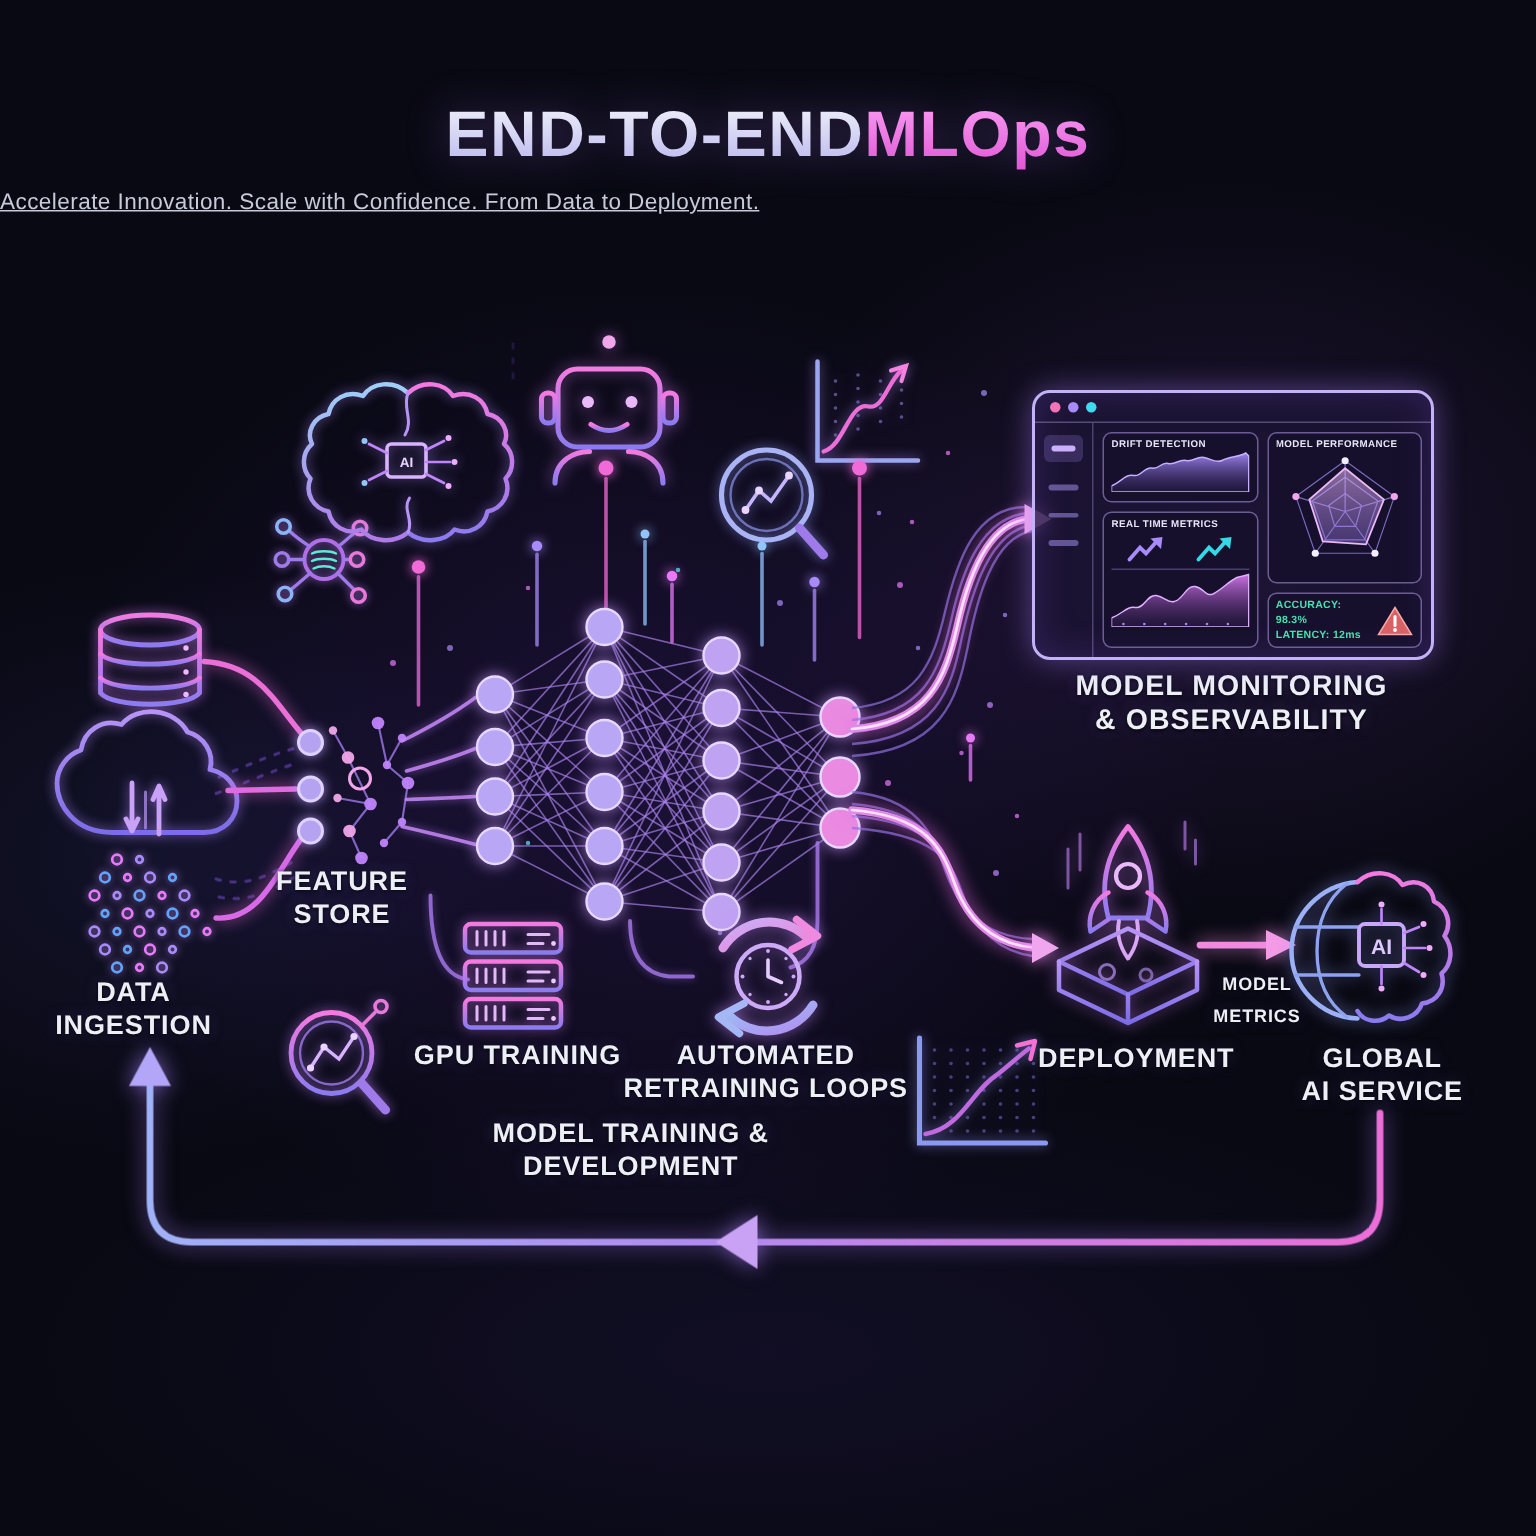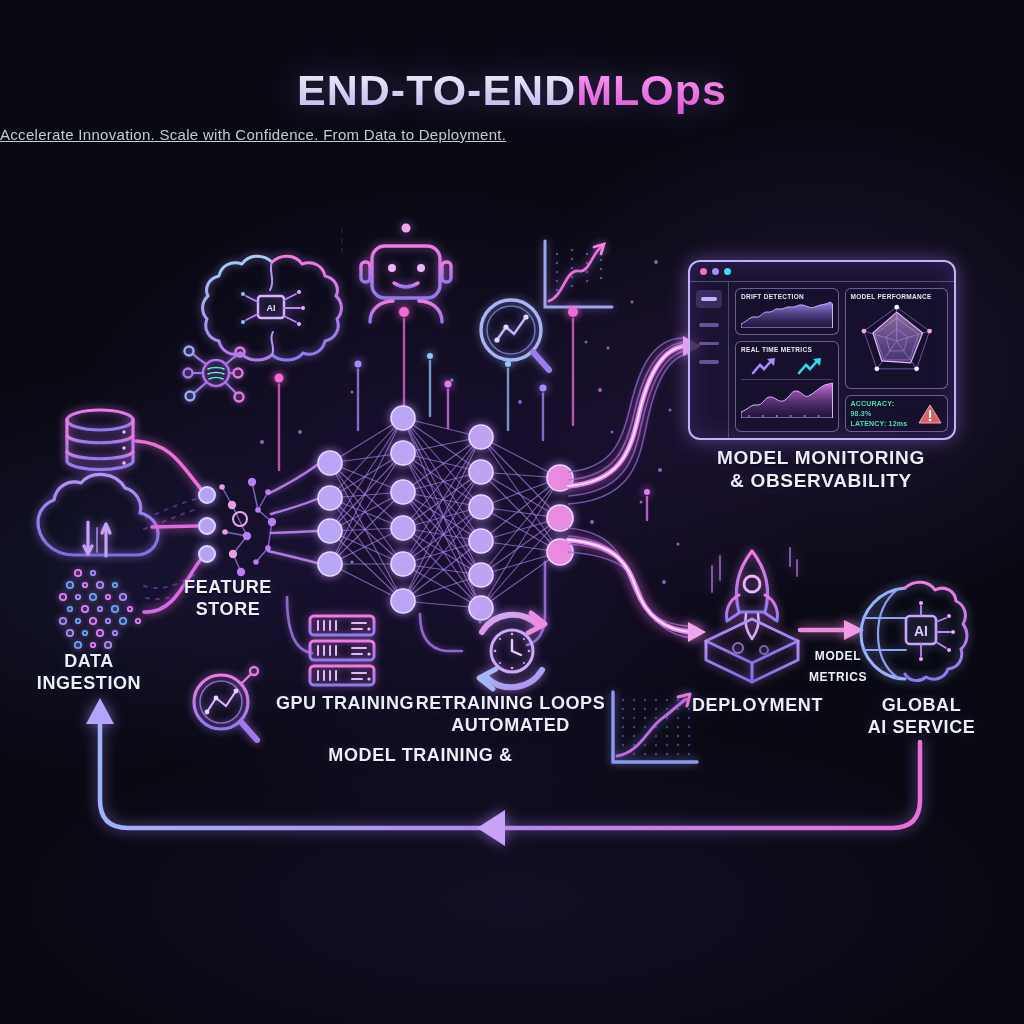--- a/index.html
+++ b/index.html
@@ -612,25 +612,26 @@
     <div>INGESTION</div>
   </div>
   <div class="lbl" style="left:148px;top:576px;width:160px">
     <div>FEATURE</div>
     <div>STORE</div>
   </div>
   <div class="lbl" style="left:255px;top:692px;width:180px">
     <div>GPU TRAINING</div>
   </div>
   <div class="lbl" style="left:408px;top:692px;width:205px">
+    <div>AUTOMATED</div>
     <div>RETRAINING LOOPS</div>
-    <div>AUTOMATED</div>
   </div>
   <div class="lbl" style="left:318px;top:744px;width:205px">
     <div>MODEL TRAINING &amp;</div>
+    <div>DEVELOPMENT</div>
   </div>
   <div class="lbl" style="left:665px;top:694px;width:185px">
     <div>DEPLOYMENT</div>
   </div>
   <div class="lbl lbl-serving" style="left:788px;top:646px;width:100px">
     <div>MODEL</div>
     <div>METRICS</div>
   </div>
   <div class="lbl lbl-monitoring" style="left:705px;top:446px;width:232px">
     <div>MODEL MONITORING</div>

